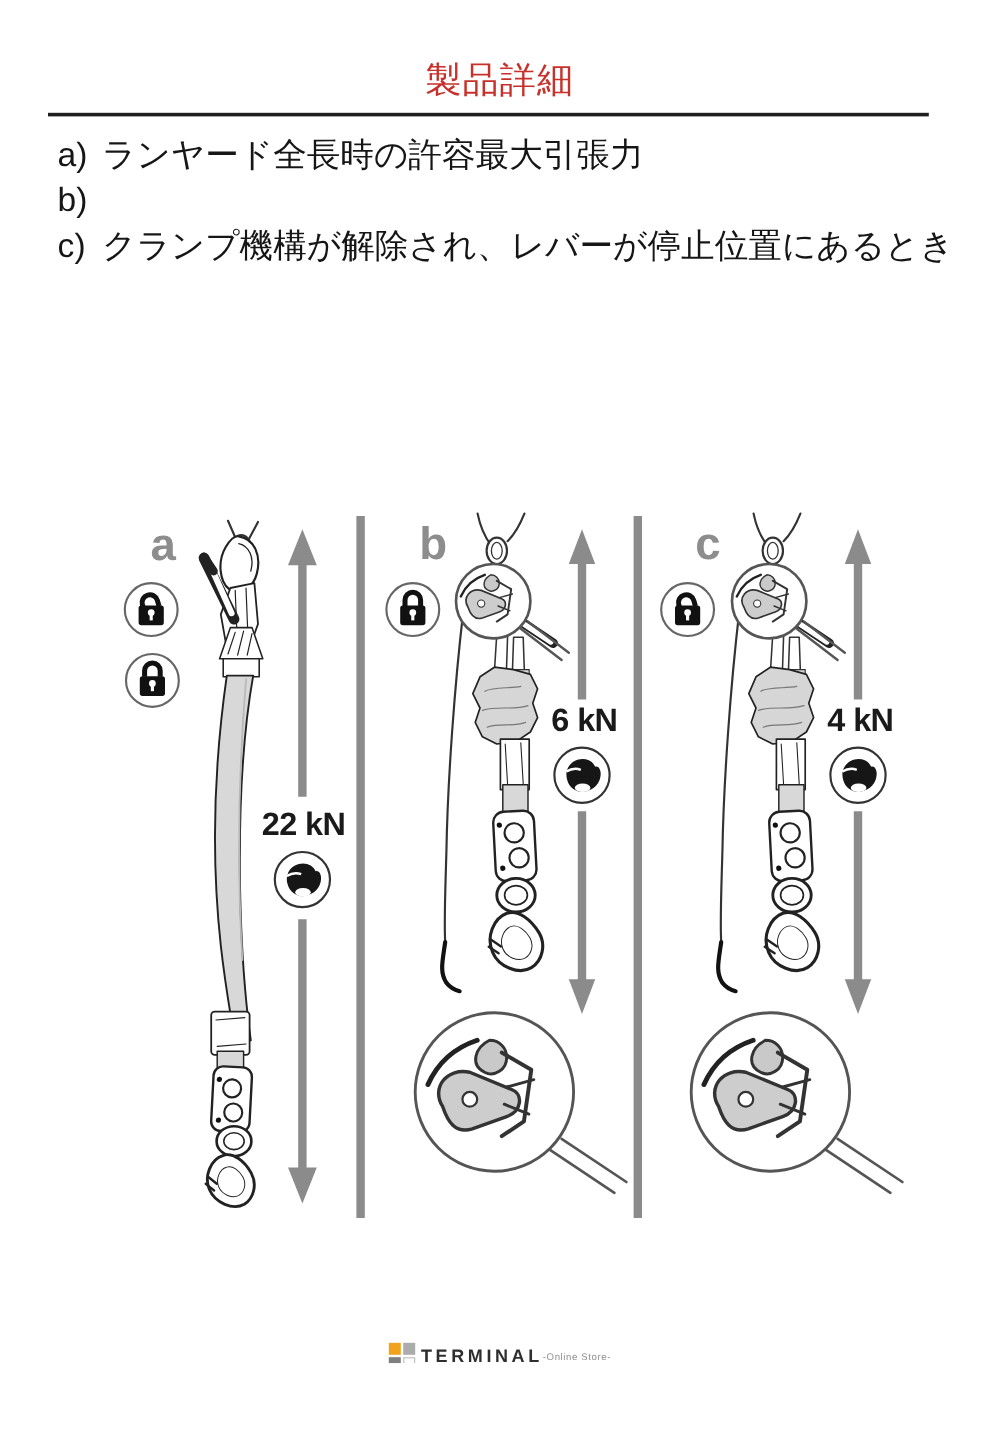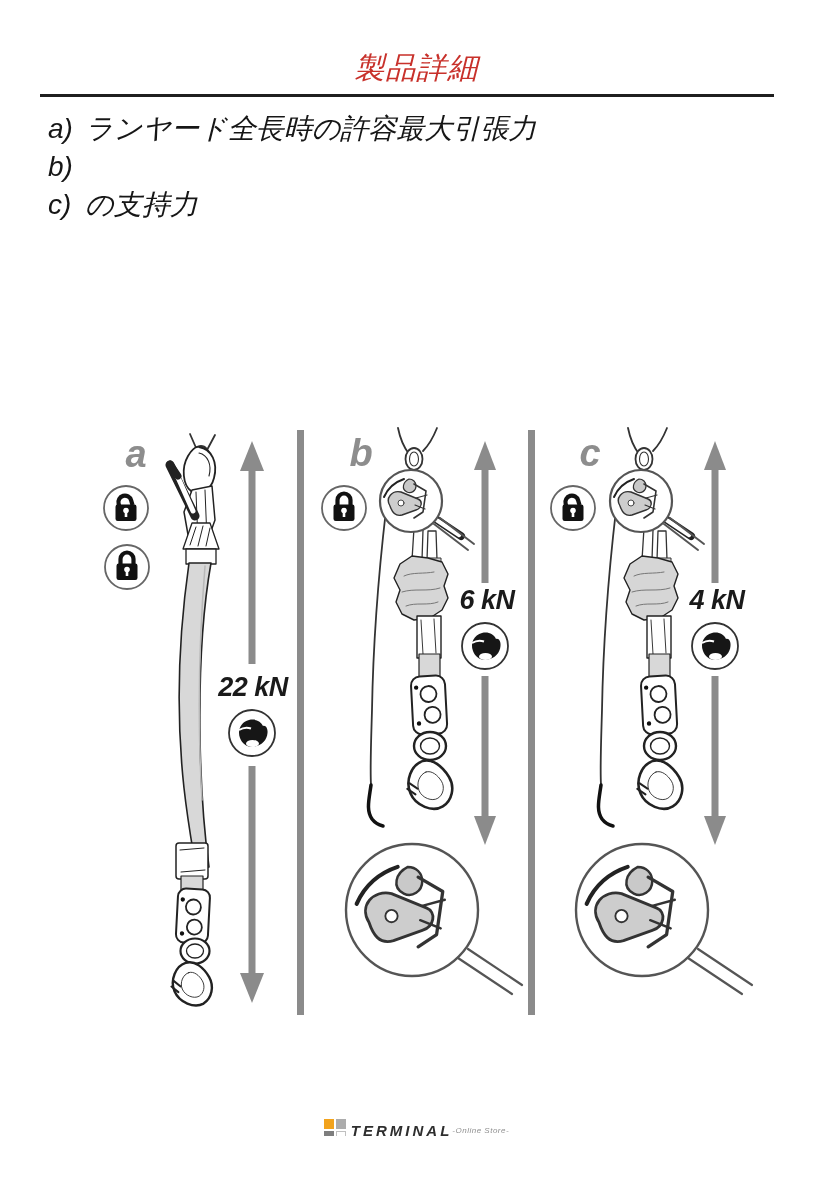--- a/index.html
+++ b/index.html
@@ -1,17 +1,17 @@
 <!DOCTYPE html>
 <html><head>
 <meta charset="utf-8">
 <style>
   html,body{margin:0;padding:0;background:#ffffff;}
   .page{position:relative;width:833px;height:1136px;background:#ffffff;overflow:hidden;
-        font-family:"Liberation Sans",sans-serif;color:#161616;font-style:italic;}
+        font-family:"Liberation Sans",sans-serif;color:#161616;}
   
   .page-title{position:absolute;top:50px;left:0;right:0;text-align:center;
               font-size:30px;line-height:36px;color:#c8312b;letter-spacing:1px;font-weight:500;}
   .title-underline{position:absolute;top:94px;left:40px;width:734px;height:3px;background:#1f1f1f;}
   
   .notes{position:absolute;top:110px;left:48px;right:14px;font-size:28px;line-height:38px;color:#161616;}
   .note-item{display:flex;align-items:flex-start;}
   .note-marker{flex:0 0 37px;white-space:nowrap;}
   .note-body{flex:1 1 auto;min-width:0;}
   .note-line{white-space:nowrap;}
@@ -48,21 +48,21 @@
       </div>
     </div>
     <div class="note-item">
       <div class="note-marker">b)</div>
       <div class="note-body">
       </div>
     </div>
     <div class="note-item">
       <div class="note-marker">c)</div>
       <div class="note-body">
-        <div class="note-line">の支持力</div>
+        <div class="note-line">クランプ機構が解除され、レバーが停止位置にあるとき</div>
       </div>
     </div>
   </div>
 
   <svg class="diagram" viewBox="0 425 833 600" width="833" height="600" xmlns="http://www.w3.org/2000/svg">
     <defs>
       <g id="icon-lock-closed">
         <circle r="22" fill="#fff" stroke="#666" stroke-width="1.8"></circle>
         <path d="M -6.5,-3 L -6.5,-8 A 6.5,6.5 0 0 1 6.5,-8 L 6.5,-3" fill="none" stroke="#111" stroke-width="4.2"></path>
         <rect x="-10.5" y="-3.5" width="21" height="16.5" rx="2.2" fill="#111"></rect>

